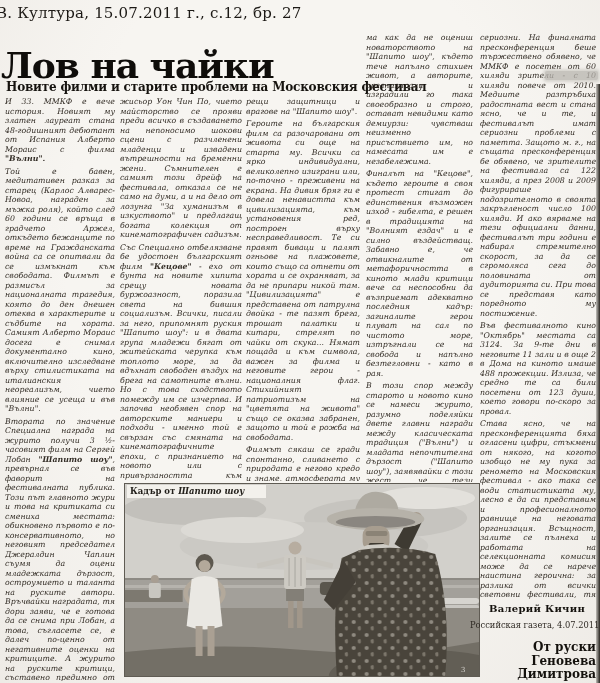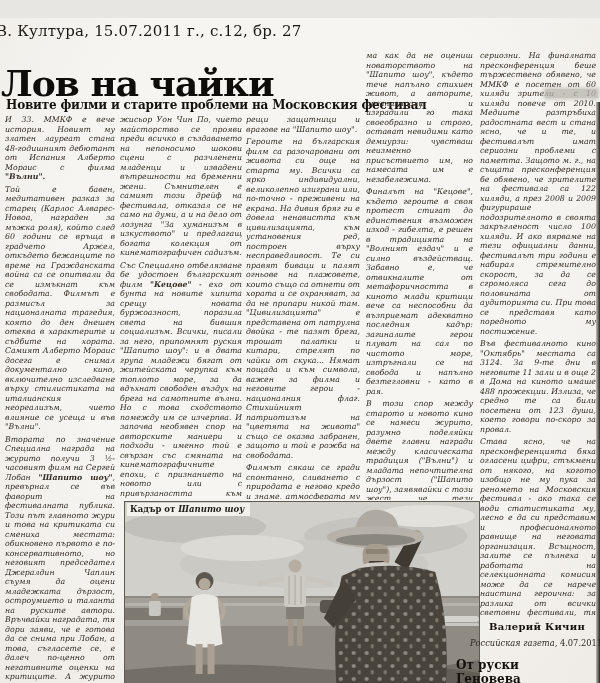--- a/index.html
+++ b/index.html
@@ -5,21 +5,20 @@
   html,body{margin:0;padding:0;}
   body{
     width:600px;height:683px;position:relative;overflow:hidden;
     background:#e8e6e2;
     font-family:"DejaVu Serif", serif;
   }
   .page{
     position:absolute;inset:0;
     background:radial-gradient(ellipse at 50% 38%, #f7f5f1 55%, #eeebe6 100%);
     color:#2d2822;
-    margin-top:18px;
   }
   .masthead{
     position:absolute;left:-4px;top:4px;
     font-size:15px;color:#1c1915;letter-spacing:.2px;white-space:nowrap;
   }
   .title{
     position:absolute;left:1px;top:23px;
     font-size:36px;font-weight:bold;color:#0f0d0a;
     letter-spacing:-1px;line-height:1;white-space:nowrap;
   }
@@ -40,37 +39,37 @@
   .col3{left:246px;top:97px; width:114px;height:384px;}
   .col4{left:366px;top:33px; width:107px;height:449px;}
   .col5{left:480px;top:33px; width:116px;height:568px;}
   .photo{
     position:absolute;left:124px;top:483px;width:356px;height:194px;
     border:1px solid #5f5b53;background:#cfcdc9;box-sizing:border-box;
   }
   .photo svg{display:block;width:100%;height:100%;}
   .caption{
     position:absolute;left:2px;top:1px;
-    background:#f3f1ec;padding:1px 6px 2px 3px;
+    background:#f3f1ec;padding:1px 22px 2px 3px;
     font-size:8.5px;font-weight:bold;color:#23201b;white-space:nowrap;
   }
   .caption .i{font-style:italic;}
   .byline-author{
     position:absolute;left:478px;top:603px;width:118px;
     text-align:center;font-weight:bold;font-size:10px;color:#14110d;
     letter-spacing:.3px;white-space:nowrap;
   }
   .byline-source{
     position:absolute;left:470px;top:620px;width:128px;
     text-align:center;font-size:8.3px;color:#2d2822;white-space:nowrap;
   }
-  .byline-source .i{font-style:italic;}
+  .byline-source .i{}
   .translator{
     position:absolute;right:4px;top:641px;width:140px;
-    font-weight:bold;font-size:12px;line-height:13.5px;
+    text-align:right;font-weight:bold;font-size:12px;line-height:13.5px;
     color:#14110d;
   }
   .scan-edge{
     position:absolute;right:0;top:84px;bottom:0;width:4px;
     background:linear-gradient(to right, rgba(50,46,40,.25), #25221d);
   }
   .scan-smudge{
     position:absolute;left:545px;top:71px;width:53px;height:9px;
     background:#b8b5af;border-radius:2px;opacity:.75;
     box-shadow:0 0 3px 2px rgba(170,167,160,.55);

